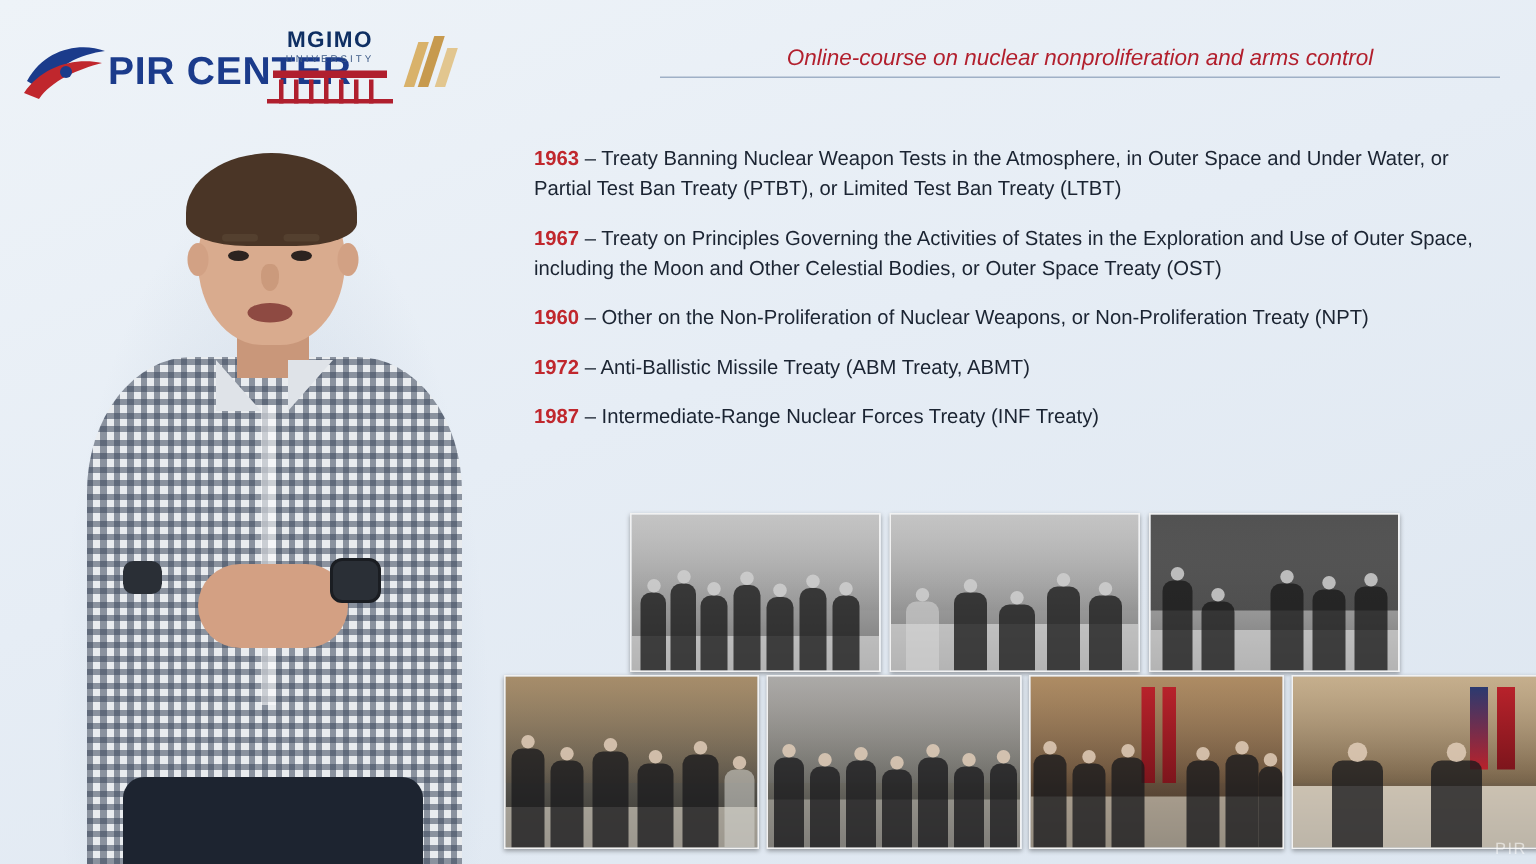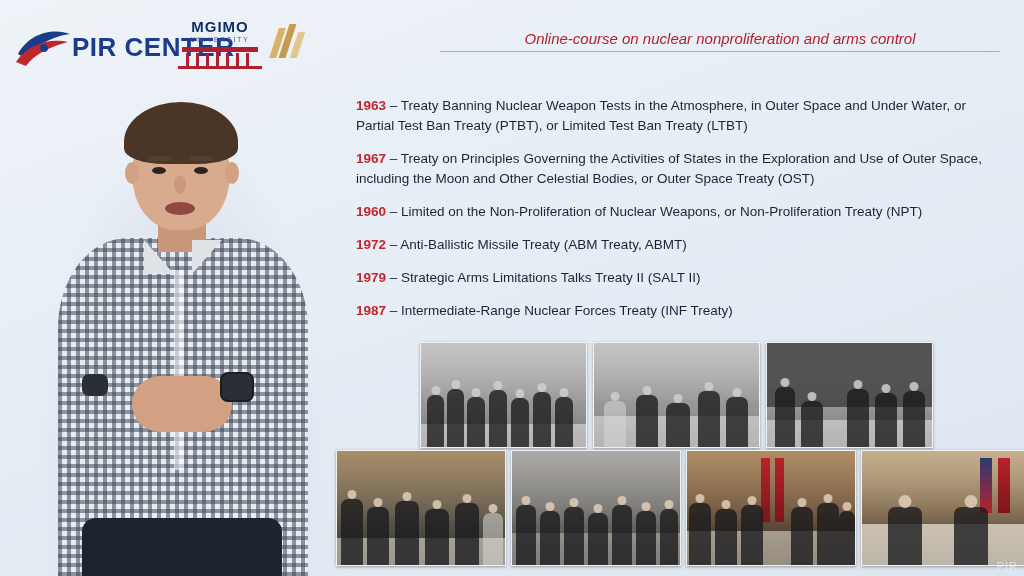--- a/index.html
+++ b/index.html
@@ -455,29 +455,25 @@
     <div class="treaty">
       <span class="year">1963</span>
       <span>– Treaty Banning Nuclear Weapon Tests in the Atmosphere, in Outer Space and Under Water, or Partial Test Ban Treaty (PTBT), or Limited Test Ban Treaty (LTBT)</span>
     </div>
     <div class="treaty">
       <span class="year">1967</span>
       <span>– Treaty on Principles Governing the Activities of States in the Exploration and Use of Outer Space, including the Moon and Other Celestial Bodies, or Outer Space Treaty (OST)</span>
     </div>
     <div class="treaty">
       <span class="year">1960</span>
-      <span>– Limited on the Non-Proliferation of Nuclear Weapons, or Non-Proliferation Treaty (NPT)</span>
+      <span>– Other on the Non-Proliferation of Nuclear Weapons, or Non-Proliferation Treaty (NPT)</span>
     </div>
     <div class="treaty">
       <span class="year">1972</span>
       <span>– Anti-Ballistic Missile Treaty (ABM Treaty, ABMT)</span>
-    </div>
-    <div class="treaty">
-      <span class="year">1979</span>
-      <span>– Strategic Arms Limitations Talks Treaty II (SALT II)</span>
     </div>
     <div class="treaty">
       <span class="year">1987</span>
       <span>– Intermediate-Range Nuclear Forces Treaty (INF Treaty)</span>
     </div>
   </div>
 
   <div class="photo-row-top">
 
     <div class="photo ph-bw" style="width:165px;height:104px;">

